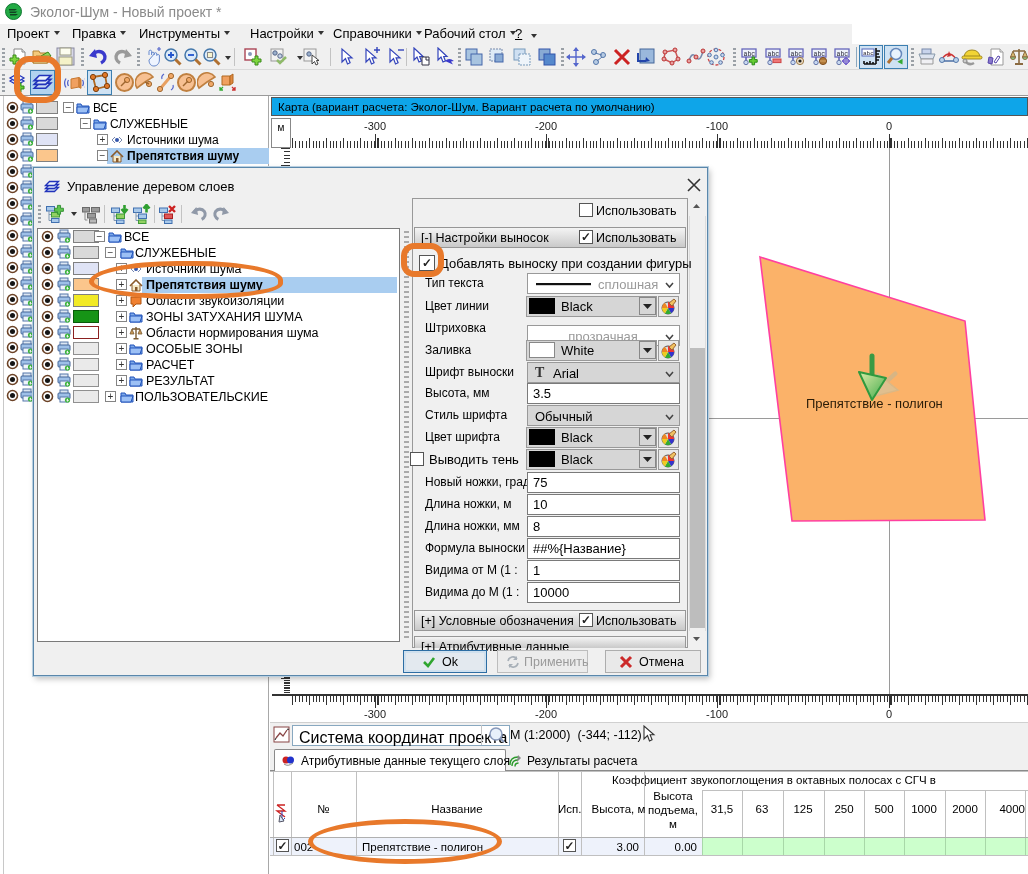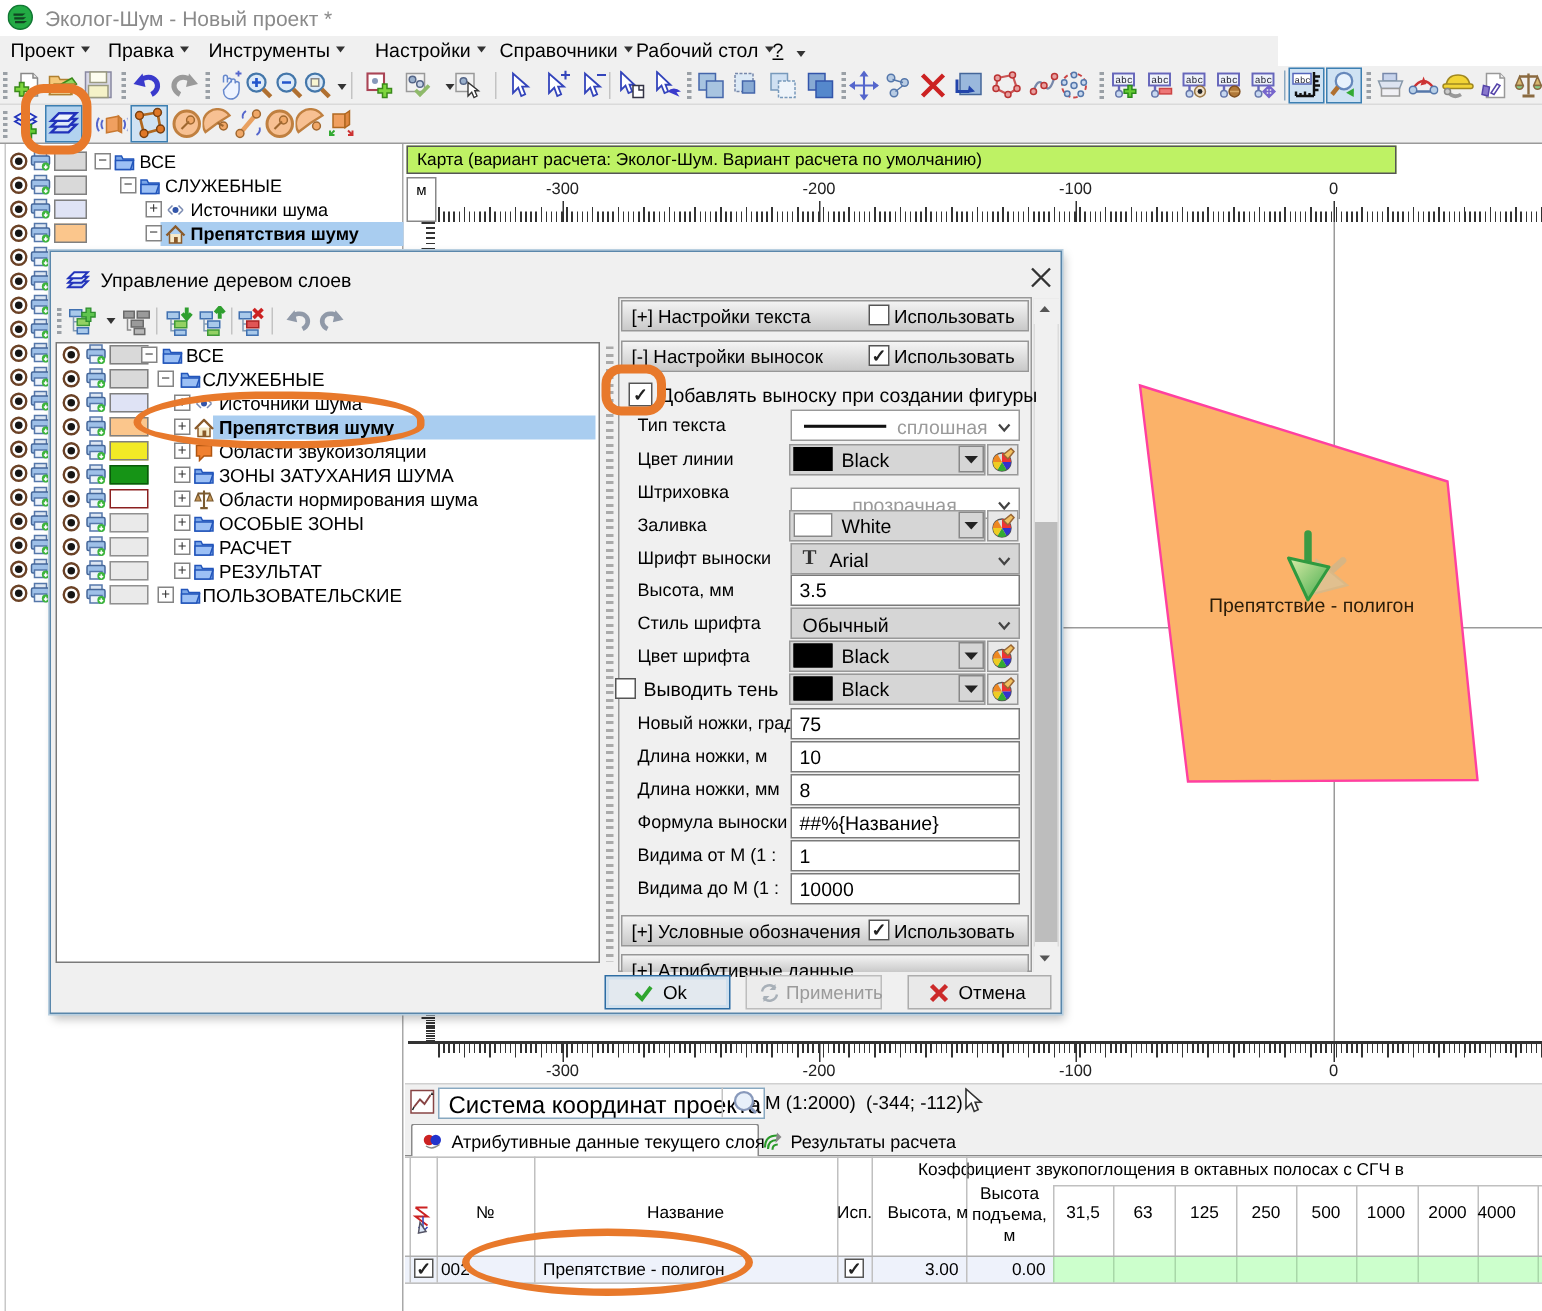--- a/index.html
+++ b/index.html
@@ -501,21 +501,21 @@
     </svg>
  <svg class="a" style="left:6px;top:293px" width="13" height="13" viewBox="0 0 14 14">
       <use href="#eye"></use>
     </svg>
     <svg class="a" style="left:20px;top:292px" width="14" height="14" viewBox="0 0 14 14">
       <use href="#prn"></use>
     </svg>
 </div>
 
 <div class="a" id="map" style="left:270px;top:96px;width:758px;height:778px;background:#fff">
- <div class="a" style="left:1px;top:1px;width:660px;height:19px;background:#bef264;border:1px solid #555;font-size:11.5px;padding:3px 0 0 6px">Карта (вариант расчета: Эколог-Шум. Вариант расчета по умолчанию)</div>
+ <div class="a" style="left:1px;top:1px;width:757px;height:19px;background:#0ea5e9;border:1px solid #555;font-size:11.5px;padding:3px 0 0 6px">Карта (вариант расчета: Эколог-Шум. Вариант расчета по умолчанию)</div>
  <div class="a" style="left:1px;top:22px;width:20px;height:30px;background:#fff;border:1px solid #888;font-size:10px;text-align:center;padding-top:3px">м</div>
  <div class="a" style="left:85px;top:24px;width:40px;text-align:center;font-size:11px;color:#222">-300</div>
  <div class="a" style="left:256px;top:24px;width:40px;text-align:center;font-size:11px;color:#222">-200</div>
  <div class="a" style="left:427px;top:24px;width:40px;text-align:center;font-size:11px;color:#222">-100</div>
  <div class="a" style="left:599px;top:24px;width:40px;text-align:center;font-size:11px;color:#222">0</div>
  <div class="a" style="left:22px;top:45px;width:736px;height:7px;background-image:repeating-linear-gradient(90deg,#333 0 1px,transparent 1px 3.42px)"></div>
  <div class="a" style="left:22px;top:42px;width:736px;height:10px;background-image:repeating-linear-gradient(90deg,#333 0 1px,transparent 1px 17.1px)"></div>
  <div class="a" style="left:105px;top:38px;width:1px;height:14px;background:#333"></div>
  <div class="a" style="left:276px;top:38px;width:1px;height:14px;background:#333"></div>
  <div class="a" style="left:447px;top:38px;width:1px;height:14px;background:#333"></div>
@@ -618,21 +618,21 @@
  <div class="a" style="left:288px;top:707px;width:23px;text-align:center;font-size:11.5px">Исп.</div>
  <div class="a" style="left:317px;top:707px;width:63px;text-align:center;font-size:11.5px">Высота, м</div>
  <div class="a" style="left:374px;top:693px;width:58px;text-align:center;font-size:11.5px;line-height:14px">Высота<br>подъема,<br>м</div>
  <div class="a" style="left:432px;top:707px;width:40px;text-align:center;font-size:11.5px">31,5</div>
  <div class="a" style="left:472px;top:707px;width:40px;text-align:center;font-size:11.5px">63</div>
  <div class="a" style="left:513px;top:707px;width:40px;text-align:center;font-size:11.5px">125</div>
  <div class="a" style="left:554px;top:707px;width:40px;text-align:center;font-size:11.5px">250</div>
  <div class="a" style="left:594px;top:707px;width:40px;text-align:center;font-size:11.5px">500</div>
  <div class="a" style="left:634px;top:707px;width:40px;text-align:center;font-size:11.5px">1000</div>
  <div class="a" style="left:675px;top:707px;width:40px;text-align:center;font-size:11.5px">2000</div>
- <div class="a" style="left:715px;top:707px;width:40px;text-align:left;font-size:11.5px">4000</div>
+ <div class="a" style="left:715px;top:707px;width:40px;text-align:right;font-size:11.5px">4000</div>
  <div class="a" style="left:0px;top:742px;width:432px;height:17px;background:#eef2fb"></div>
  <div class="a" style="left:432px;top:742px;width:326px;height:17px;background:#ccffcc"></div>
  <div class="a" style="left:3px;top:742px;width:1px;height:17px;background:#c0c0c0"></div>
  <div class="a" style="left:21px;top:742px;width:1px;height:17px;background:#c0c0c0"></div>
  <div class="a" style="left:86px;top:742px;width:1px;height:17px;background:#c0c0c0"></div>
  <div class="a" style="left:288px;top:742px;width:1px;height:17px;background:#c0c0c0"></div>
  <div class="a" style="left:311px;top:742px;width:1px;height:17px;background:#c0c0c0"></div>
  <div class="a" style="left:374px;top:742px;width:1px;height:17px;background:#c0c0c0"></div>
  <div class="a" style="left:432px;top:742px;width:1px;height:17px;background:#a8d8a8"></div>
  <div class="a" style="left:472px;top:742px;width:1px;height:17px;background:#a8d8a8"></div>
@@ -845,21 +845,20 @@
  <div class="a" style="left:370px;top:63px;width:5px;height:410px;background-image:repeating-linear-gradient(180deg,#aaa 0 2px,transparent 2px 5px)"></div>
  <div class="a" style="left:378px;top:30px;width:276px;height:450px;background:#f0f0f0;border:1px solid #999"></div>
  <div class="a" style="left:655px;top:31px;width:17px;height:449px;background:#f0f0f0;border:1px solid #dcdcdc"></div>
  <div class="a" style="left:655px;top:31px;width:17px;height:17px;background:#f0f0f0"><svg width="15" height="15" viewBox="0 0 15 15">
         <path d="M4 9l3.5-4L11 9z" fill="#555"></path>
       </svg></div>
  <div class="a" style="left:655px;top:463px;width:17px;height:17px;background:#f0f0f0"><svg width="15" height="15" viewBox="0 0 15 15">
         <path d="M4 6l3.5 4L11 6z" fill="#555"></path>
       </svg></div>
  <div class="a" style="left:656px;top:180px;width:15px;height:280px;background:#bdbdbd"></div>
- <div class="shead" style="top:32px">[+] Настройки текста</div>
     <div class="cb" style="left:545px;top:35px"></div>
     <div class="a" style="left:562px;top:36px;font-size:12.5px">Использовать</div>
  <div class="shead" style="top:59px">[-] Настройки выносок</div>
     <div class="cbc" style="left:545px;top:62px">✓</div>
     <div class="a" style="left:562px;top:63px;font-size:12.5px">Использовать</div>
  <div class="cbc" style="left:385px;top:87px;width:16px;height:16px;line-height:15px">✓</div>
  <div class="a" style="left:406px;top:88px;font-size:13px">Добавлять выноску при создании фигуры</div>
  <div class="lbl" style="top:108px">Тип текста</div>
  <div class="combow" style="left:493px;width:153px;top:105px">
       <svg class="a" style="left:8px;top:9px" width="55" height="3">

